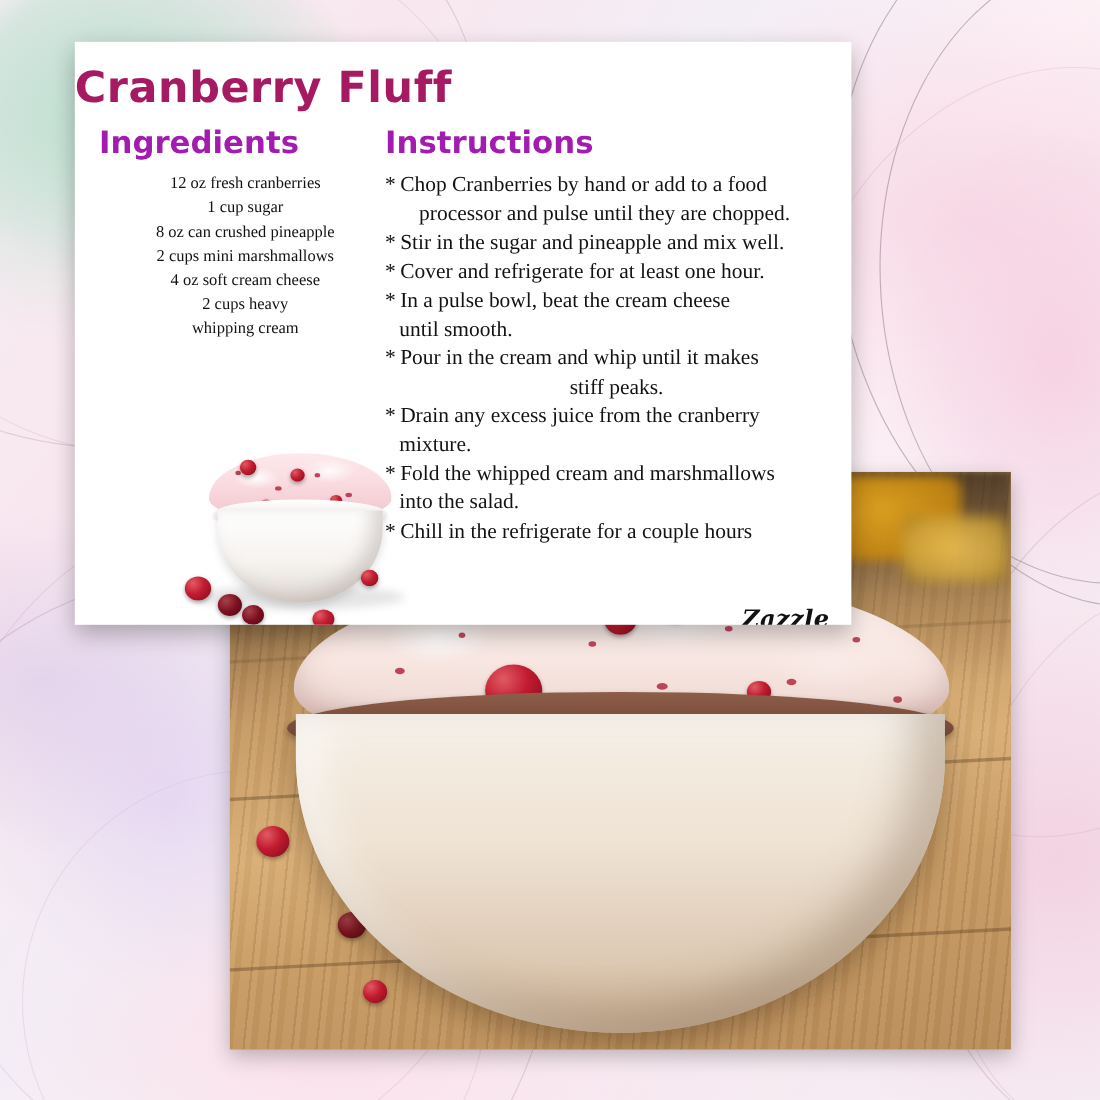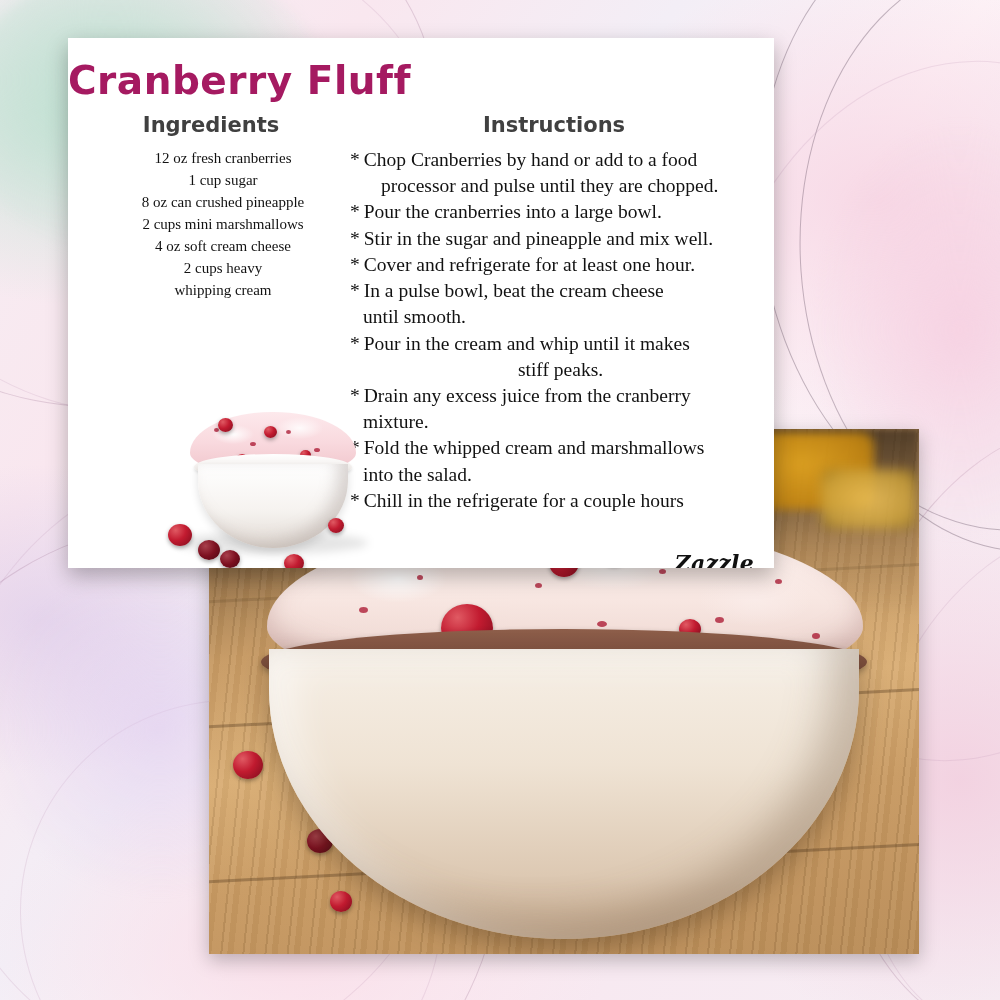--- a/index.html
+++ b/index.html
@@ -187,25 +187,24 @@
     padding-left: 22px;
     box-sizing: border-box;
   }
   .col-right {
     flex: 1;
     padding-left: 10px;
     padding-right: 16px;
     box-sizing: border-box;
   }
   .sec-head {
-    text-align: center;
     font-family: "DejaVu Sans", sans-serif;
     font-weight: bold;
-    font-size: 21px;
-    color: #404040;
+    font-size: 28px;
+    color: #a21caf;
     margin: 0 0 10px 0;
   }
   .col-left .sec-head { padding-right: 8px; }
   ul.ing {
     list-style: none;
     margin: 0;
     padding: 0 0 0 16px;
     font-family: "Liberation Serif", serif;
     font-size: 15px;
     line-height: 1.47;
@@ -360,23 +359,20 @@
    whipping cream</li>
           </ul>
         </div>
 
         <div class="col-right">
           <div class="sec-head">Instructions</div>
           <ul class="ins">
             <li>
               <span class="star">*</span><span>Chop Cranberries by hand or add to a food</span>
               <span class="cont">processor and pulse until they are chopped.</span>
-            </li>
-            <li>
-              <span class="star">*</span><span>Pour the cranberries into a large bowl.</span>
             </li>
             <li>
               <span class="star">*</span><span>Stir in the sugar and pineapple and mix well.</span>
             </li>
             <li>
               <span class="star">*</span><span>Cover and refrigerate for at least one hour.</span>
             </li>
             <li>
               <span class="star">*</span><span>In a pulse bowl, beat the cream cheese</span>
               <span class="cont" style="padding-left:0;">until smooth.</span>

